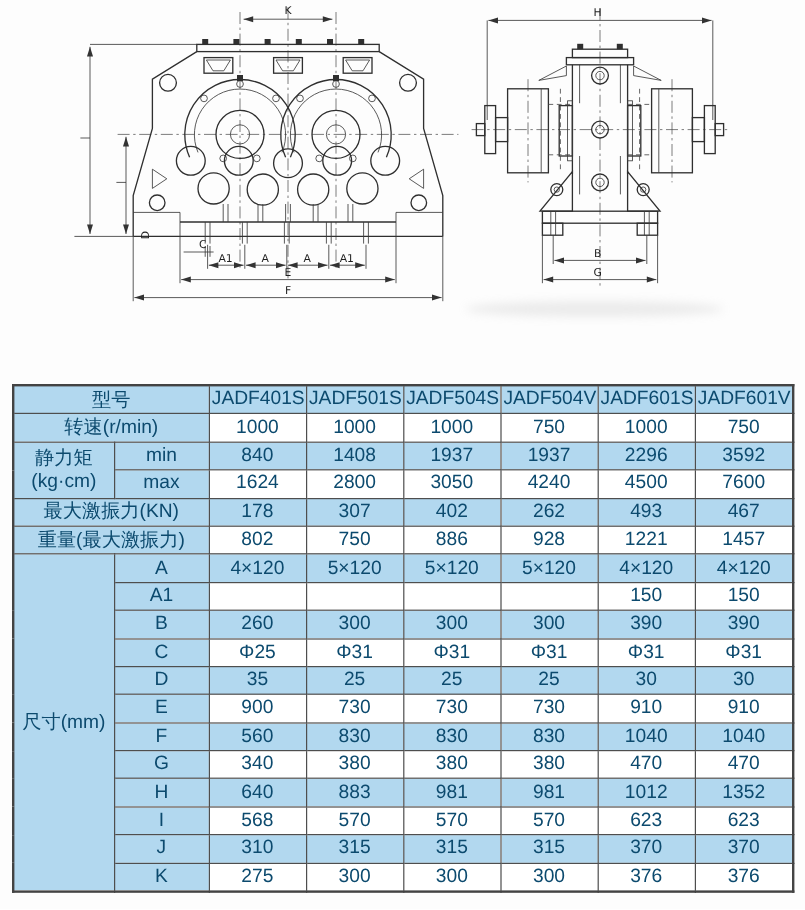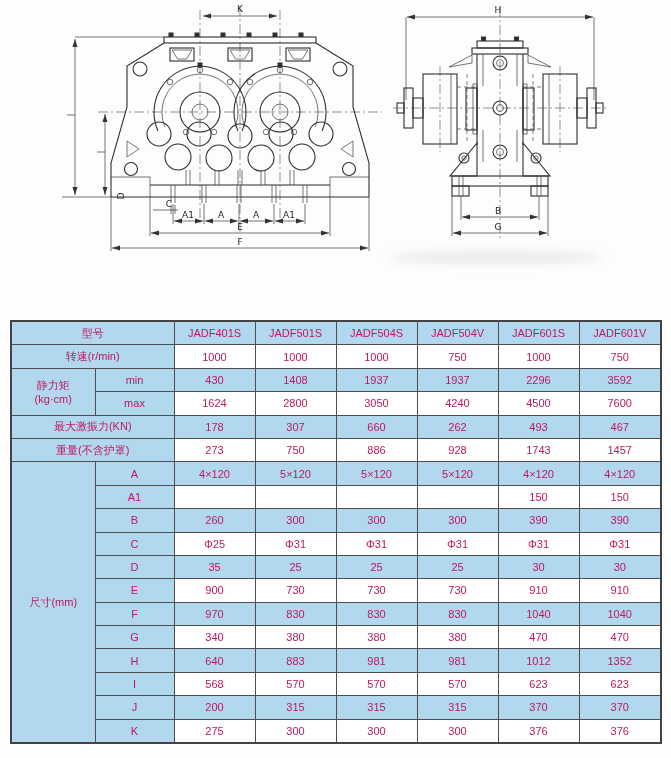--- a/index.html
+++ b/index.html
@@ -12,21 +12,21 @@
   .dim{stroke:#3a3a3a;stroke-width:0.7;fill:none;}
   .cl{stroke:#4a4a4a;stroke-width:0.6;fill:none;stroke-dasharray:10 3 2 3;}
   .dash{stroke:#4a4a4a;stroke-width:0.7;fill:none;stroke-dasharray:4 3;}
   .bolt{fill:#2f2f2f;stroke:none;}
   text.dlabel{font-family:"DejaVu Sans",sans-serif;font-size:9px;fill:#1f1f1f;text-anchor:middle;}
   .smudge{position:absolute;left:388px;top:251px;width:215px;height:13px;background:#bdbdbd;
           opacity:.28;filter:blur(4px);border-radius:50%;}
   
   .tbl-wrap{position:absolute;left:10px;top:320px;width:651px;}
   table.spec{border-collapse:collapse;table-layout:fixed;width:651px;
-             font-size:11px;color:#be185d;}
+             font-size:16px;color:#0c4a6e;}
   table.spec th,table.spec td{border:1px solid #4e4e4e;height:22.4px;padding:0 2px;
              text-align:center;vertical-align:middle;font-weight:normal;overflow:hidden;
              white-space:nowrap;}
   table.spec{border:2px solid #434343;}
   .blue{background:#b2d8ef;}
   .white{background:#ffffff;margin-left:43px;}
   table.spec th{background:#b2d8ef;}
 </style>
 </head>
 <body>
@@ -328,52 +328,52 @@
             <td class="white">1000</td>
             <td class="white">1000</td>
             <td class="white">1000</td>
             <td class="white">750</td>
             <td class="white">1000</td>
             <td class="white">750</td>
           </tr>
           <tr>
             <td class="blue" rowspan="2">静力矩<br>(kg·cm)</td>
             <td class="blue">min</td>
-            <td class="blue">430</td>
+            <td class="blue">840</td>
             <td class="blue">1408</td>
             <td class="blue">1937</td>
             <td class="blue">1937</td>
             <td class="blue">2296</td>
             <td class="blue">3592</td>
           </tr>
           <tr>
             <td class="blue">max</td>
             <td class="white">1624</td>
             <td class="white">2800</td>
             <td class="white">3050</td>
             <td class="white">4240</td>
             <td class="white">4500</td>
             <td class="white">7600</td>
           </tr>
           <tr>
             <td class="blue" colspan="2">最大激振力(KN)</td>
             <td class="blue">178</td>
             <td class="blue">307</td>
-            <td class="blue">660</td>
+            <td class="blue">402</td>
             <td class="blue">262</td>
             <td class="blue">493</td>
             <td class="blue">467</td>
           </tr>
           <tr>
-            <td class="blue" colspan="2">重量(不含护罩)</td>
-            <td class="white">273</td>
+            <td class="blue" colspan="2">重量(最大激振力)</td>
+            <td class="white">802</td>
             <td class="white">750</td>
             <td class="white">886</td>
             <td class="white">928</td>
-            <td class="white">1743</td>
+            <td class="white">1221</td>
             <td class="white">1457</td>
           </tr>
           <tr>
             <td class="blue" rowspan="12">尺寸(mm)</td>
             <td class="blue">A</td>
             <td class="blue">4×120</td>
             <td class="blue">5×120</td>
             <td class="blue">5×120</td>
             <td class="blue">5×120</td>
             <td class="blue">4×120</td>
@@ -419,21 +419,21 @@
             <td class="blue">E</td>
             <td class="white">900</td>
             <td class="white">730</td>
             <td class="white">730</td>
             <td class="white">730</td>
             <td class="white">910</td>
             <td class="white">910</td>
           </tr>
           <tr>
             <td class="blue">F</td>
-            <td class="blue">970</td>
+            <td class="blue">560</td>
             <td class="blue">830</td>
             <td class="blue">830</td>
             <td class="blue">830</td>
             <td class="blue">1040</td>
             <td class="blue">1040</td>
           </tr>
           <tr>
             <td class="blue">G</td>
             <td class="white">340</td>
             <td class="white">380</td>
@@ -455,21 +455,21 @@
             <td class="blue">I</td>
             <td class="white">568</td>
             <td class="white">570</td>
             <td class="white">570</td>
             <td class="white">570</td>
             <td class="white">623</td>
             <td class="white">623</td>
           </tr>
           <tr>
             <td class="blue">J</td>
-            <td class="blue">200</td>
+            <td class="blue">310</td>
             <td class="blue">315</td>
             <td class="blue">315</td>
             <td class="blue">315</td>
             <td class="blue">370</td>
             <td class="blue">370</td>
           </tr>
           <tr>
             <td class="blue">K</td>
             <td class="white">275</td>
             <td class="white">300</td>

